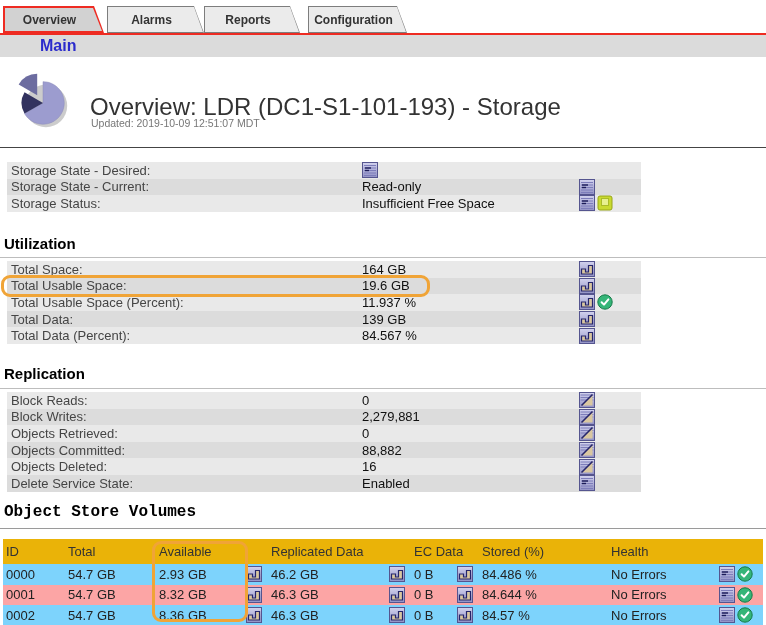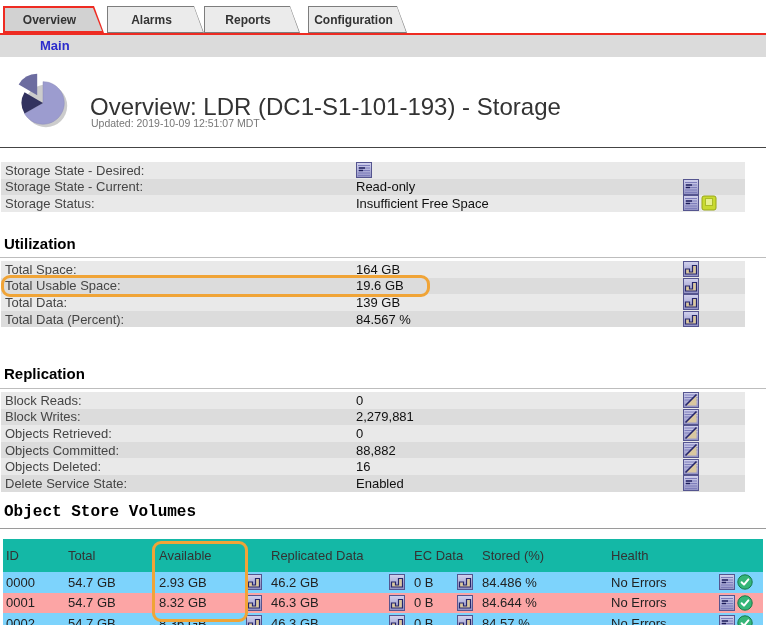--- a/index.html
+++ b/index.html
@@ -16,48 +16,48 @@
   .tab.active .shape-in{inset:2px;background:#d2d2d2;}
   .tab .lbl{position:absolute;inset:0;display:flex;align-items:center;justify-content:center;
             font-size:12px;font-weight:bold;color:#333;padding-right:8px;}
   #tab0{left:3px;width:101px;}
   #tab1{left:107px;width:97px;}
   #tab2{left:204px;width:96px;}
   #tab3{left:288px;width:99px;margin-left:20px;}
 
   .subbar{position:absolute;top:33px;left:0;width:766px;height:22px;background:#dbdbdb;
           border-top:2px solid #ee2b22;box-sizing:content-box;}
-  .subbar a{display:inline-block;margin-left:40px;line-height:21px;font-size:13px;font-weight:bold;
+  .subbar a{display:inline-block;margin-left:40px;line-height:21px;font-size:16px;font-weight:bold;
             color:#2b2bcc;text-decoration:none;cursor:pointer;}
 
   
   .pagetitle{position:absolute;left:90px;top:93px;font-size:24px;color:#333;}
   .updated{position:absolute;left:91px;top:117px;font-size:10.5px;color:#777;}
   .pieicon{position:absolute;left:12px;top:70px;}
   .hr-main{position:absolute;left:0;top:147px;width:766px;height:1px;background:#444;}
   .hr-light{position:absolute;left:0;width:766px;height:1px;background:#bdbdbd;}
   .hr-med{position:absolute;left:0;width:766px;height:1px;background:#9a9a9a;}
 
   
-  .kvblock{position:absolute;left:1px;width:744px;}
+  .kvblock{position:absolute;left:7px;width:634px;}
   .kvrow{display:flex;align-items:center;height:16.6px;padding:0 27px 0 4px;font-size:13px;box-sizing:border-box;}
   .kvrow:nth-child(odd){background:#e9e9e9;}
   .kvrow:nth-child(even){background:#dcdcdc;}
   .kv-label{width:351px;flex:none;color:#454545;}
   .kv-value{flex:1;color:#101010;}
   .kv-icons{width:35px;flex:none;display:flex;gap:2px;align-items:center;}
   .icn{width:16px;height:16px;display:block;}
 
   .heading{position:absolute;left:4px;font-size:15px;font-weight:bold;color:#000;}
   .heading.big{font-size:16px;font-family:Liberation Mono, monospace;}
 
   
   .ostable{position:absolute;left:3px;top:539px;width:760px;font-size:13px;}
   .trow{display:grid;grid-template-columns:62px 91px 112px 143px 68px 129px 1fr;align-items:center;height:20.5px;}
-  .trow.head{height:33px;background:#14b8a6;color:#333;}
+  .trow.head{height:25px;background:#eab308;color:#333;}
   .trow.r0,.trow.r2{background:#7dd3fc;}
   .trow.r1{background:#fca5a5;}
   .tcell{padding-left:3px;overflow:hidden;white-space:nowrap;}
   .tcell.withicon{display:flex;align-items:center;justify-content:space-between;padding-right:6px;}
   .tcell.health{display:flex;align-items:center;padding-right:10px;}
   .tcell.health .hicons{margin-left:auto;display:flex;gap:2px;align-items:center;}
 
   
   .hl{position:absolute;border:3px solid #f0a437;border-radius:9px;box-sizing:border-box;pointer-events:none;}
   #hl-row{left:1px;top:275px;width:429px;height:22px;}
@@ -198,20 +198,32 @@
     <div class="kvrow">
       <span class="kv-label">Total Usable Space:</span>
       <span class="kv-value">19.6 GB</span>
       <span class="kv-icons">
           <svg class="icn">
             <use href="#i-chart"></use>
           </svg>
         </span>
     </div>
     <div class="kvrow">
+      <span class="kv-label">Total Usable Space (Percent):</span>
+      <span class="kv-value">11.937 %</span>
+      <span class="kv-icons">
+        <svg class="icn">
+            <use href="#i-chart"></use>
+          </svg>
+        <svg class="icn">
+            <use href="#i-check"></use>
+          </svg>
+      </span>
+    </div>
+    <div class="kvrow">
       <span class="kv-label">Total Data:</span>
       <span class="kv-value">139 GB</span>
       <span class="kv-icons">
           <svg class="icn">
             <use href="#i-chart"></use>
           </svg>
         </span>
     </div>
     <div class="kvrow">
       <span class="kv-label">Total Data (Percent):</span>

